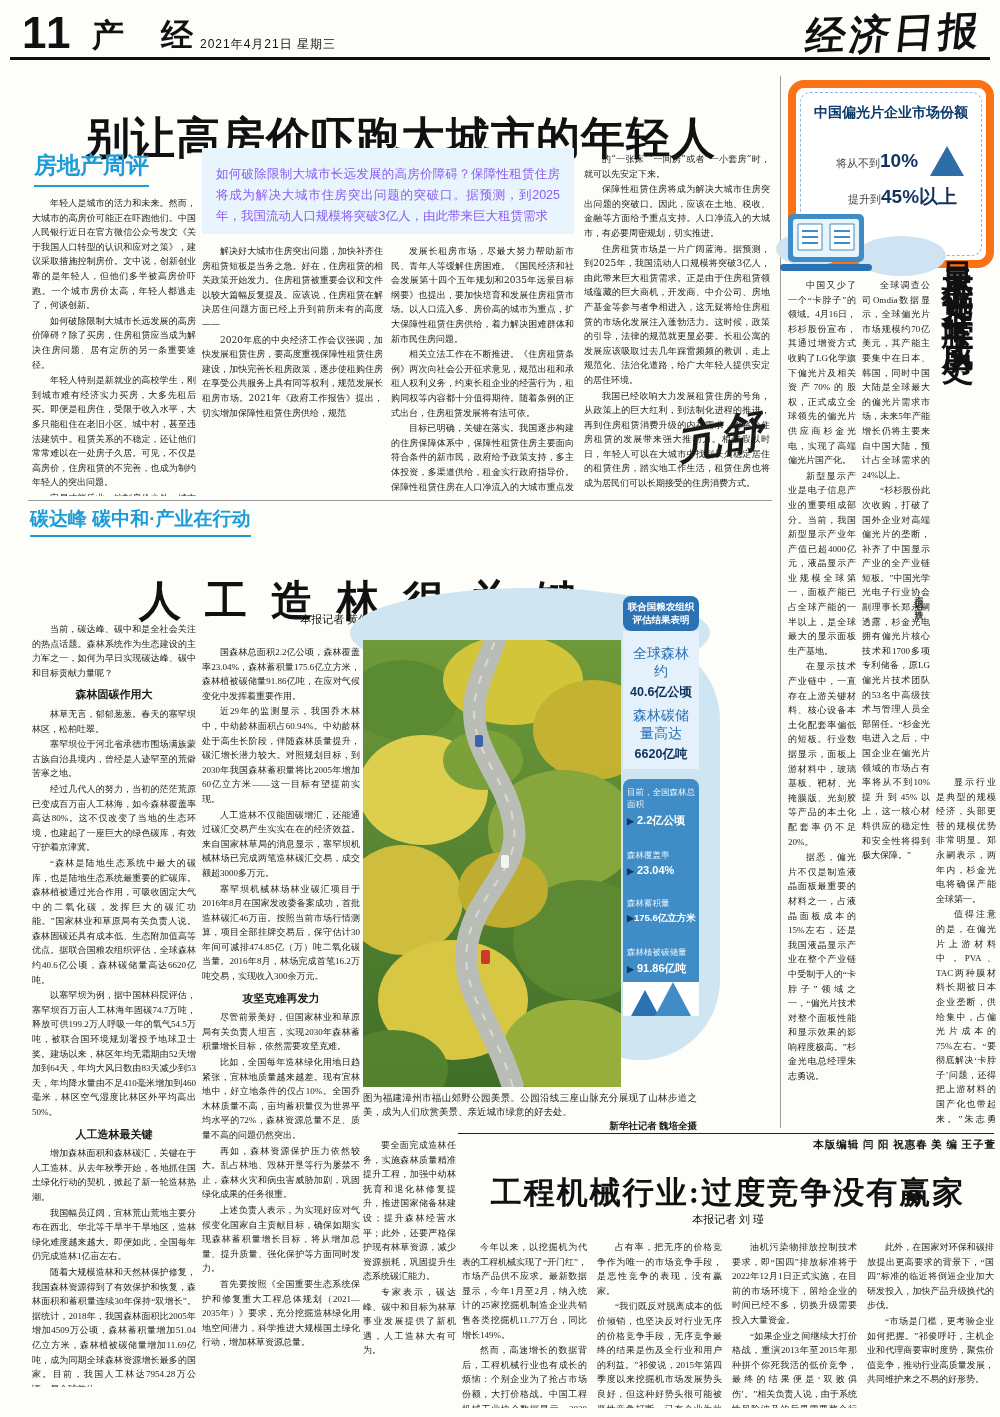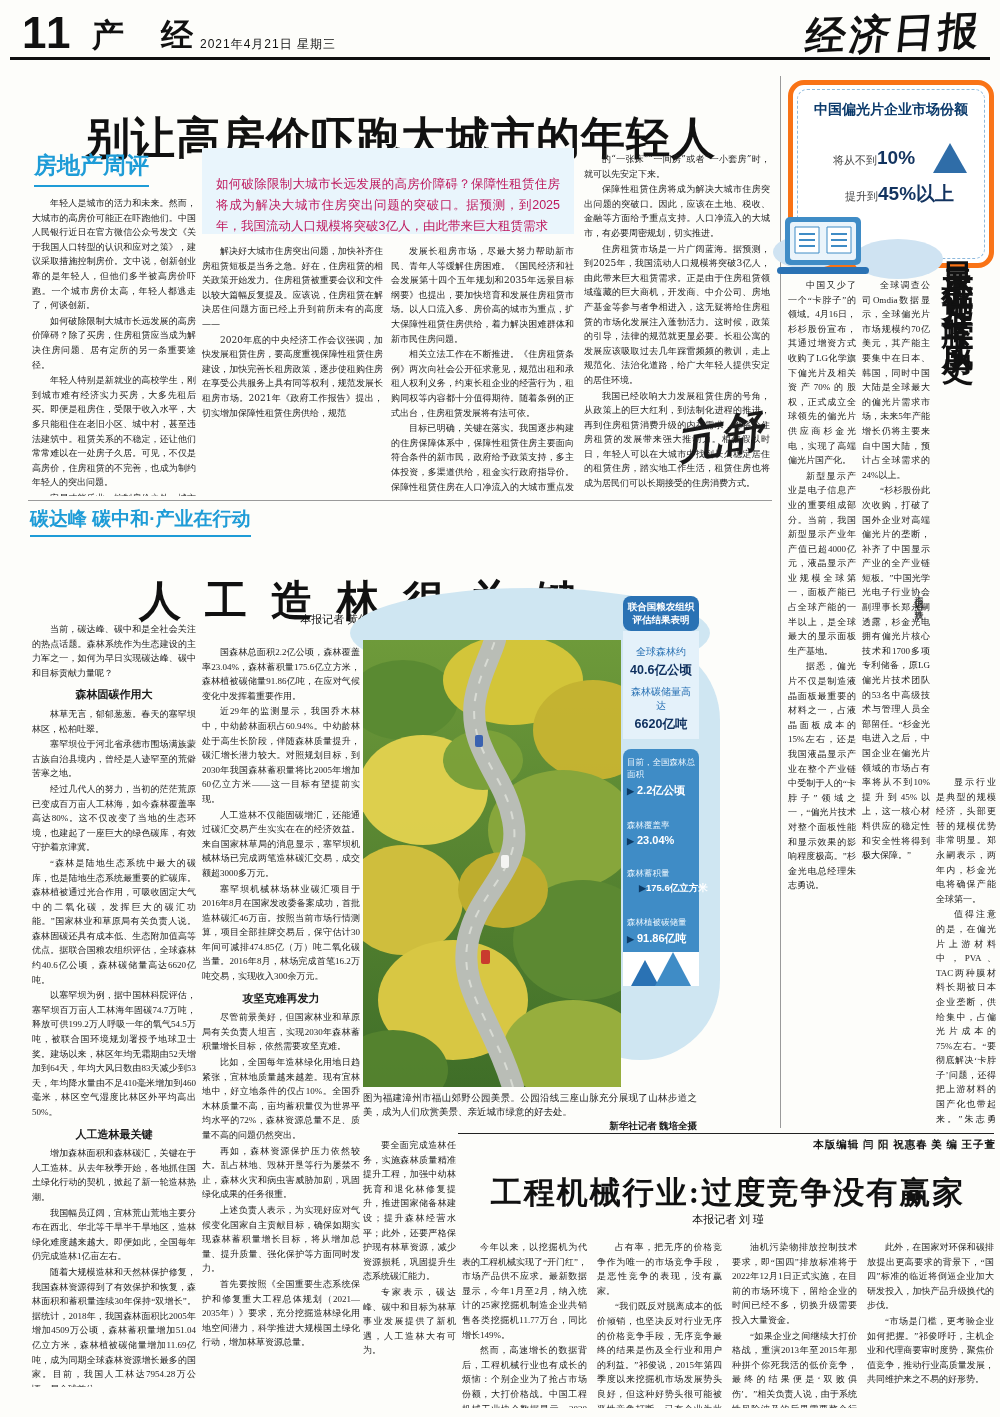--- a/index.html
+++ b/index.html
@@ -25,51 +25,51 @@
   .kai{color:#222;font-family:"DejaVu Serif",serif;}
   
   .lead-title{position:absolute;left:30px;top:80px;width:742px;text-align:center;
               font-family:"Liberation Sans","DejaVu Sans",sans-serif;
               font-weight:bold;font-size:44px;letter-spacing:1px;}
   .col-label{position:absolute;left:34px;top:150px;font-family:"Liberation Sans",sans-serif;
              font-weight:bold;font-size:23px;color:#1e9cd7;padding-bottom:4px;
              border-bottom:2px solid #1e9cd7;}
   .intro-box{position:absolute;left:202px;top:148px;width:372px;height:86px;background:#e9f5fc;
              font-family:"Liberation Sans",sans-serif;font-size:12.5px;line-height:21px;
-             color:#be185d;padding:26px 14px;box-sizing:border-box;text-align:justify;}
+             color:#8b5cf6;padding:16px 14px;box-sizing:border-box;text-align:justify;}
   .signature{position:absolute;right:6px;bottom:34px;font-size:44px;font-weight:bold;
              font-style:italic;transform:rotate(-10deg);font-family:"DejaVu Serif",serif;color:#1a1a1a;}
   
   .kicker{position:absolute;left:30px;top:506px;font-family:"Liberation Sans",sans-serif;
           font-weight:bold;font-size:19px;color:#1e9cd7;padding-bottom:3px;border-bottom:2px solid #1e9cd7;}
   .forest-title{position:absolute;left:60px;top:538px;width:620px;text-align:center;
                 font-weight:bold;font-size:42px;letter-spacing:24px;}
   .forest-byline{position:absolute;left:160px;top:612px;width:360px;text-align:center;font-size:11px;}
   .decor-wave{position:absolute;background:#cfe6f2;border-radius:50%;}
   
   .photo{position:absolute;left:363px;top:640px;width:258px;height:447px;overflow:hidden;}
   .caption{position:absolute;left:363px;top:1091px;width:334px;font-size:9.5px;line-height:14px;
            text-align:justify;color:#222;}
   .caption .credit{display:block;text-align:right;font-weight:bold;}
   
   .stats{position:absolute;left:623px;top:596px;width:76px;height:492px;font-family:"Liberation Sans",sans-serif;}
   .stats-badge{background:#2a72b4;color:#fff;border-radius:8px;font-weight:bold;font-size:9.5px;
                line-height:12.5px;text-align:center;padding:5px 2px;position:relative;z-index:3;}
   .stats-top{background:#e4f1fa;padding:8px 4px 6px;text-align:center;}
-  .stats-top .lbl{color:#2a72b4;font-size:10px;margin-top:6px;}
+  .stats-top .lbl{color:#2a72b4;font-size:14px;margin-top:6px;}
   .stats-top .val{color:#0d2f5e;font-weight:bold;font-size:12.5px;margin-top:3px;}
   .stats-cn{background:#3f8cc6;border-radius:8px 8px 0 0;margin-top:10px;padding:8px 4px 6px;text-align:left;}
   .stats-cn .lbl{color:#eaf5fd;font-size:8.5px;margin-top:22px;}
   .stats-cn .val{color:#fff;font-weight:bold;font-size:11px;margin-top:2px;white-space:nowrap;}
   .stats-cn .val .arr{color:#0d3b66;font-size:9px;}
   .stats-mtn{position:relative;height:34px;background:#fff;}
   .tri{position:absolute;width:0;height:0;border-style:solid;}
   
   .infobox{position:absolute;left:788px;top:80px;width:206px;height:188px;box-sizing:border-box;
-           border:5px solid #f97316;border-radius:16px;background:#fff;}
+           border:8px solid #f97316;border-radius:16px;background:#fff;}
   .infobox-inner{position:absolute;inset:4px;border:1px dashed #8db9dd;border-radius:10px;}
   .info-title{position:absolute;left:0;right:0;top:16px;text-align:center;
               font-family:"Liberation Sans",sans-serif;font-weight:bold;font-size:14px;color:#0b3a6b;}
   .info-line{position:absolute;left:14px;font-family:"Liberation Sans",sans-serif;font-size:11px;color:#444;}
   .info-line b{font-size:19px;color:#12335f;}
   .info-tri{border-width:0 17px 30px 17px;border-color:transparent transparent #2f6da8 transparent;}
   .laptop{position:absolute;left:-16px;bottom:-14px;width:92px;height:62px;z-index:4;}
   .cloud{position:absolute;background:#cfe3f2;border-radius:50%;z-index:2;}
   .vert-title{position:absolute;left:936px;top:236px;height:540px;writing-mode:vertical-rl;
               font-weight:bold;font-size:32px;letter-spacing:7px;}
@@ -206,21 +206,21 @@
       <div class="val">40.6亿公顷</div>
       <div class="lbl">森林碳储量高达</div>
       <div class="val">6620亿吨</div>
     </div>
     <div class="stats-cn">
       <div class="lbl" style="margin-top:0;">目前，全国森林总面积</div>
       <div class="val"><span class="arr">▶</span> <span>2.2亿公顷</span></div>
       <div class="lbl">森林覆盖率</div>
       <div class="val"><span class="arr">▶</span> <span>23.04%</span></div>
       <div class="lbl">森林蓄积量</div>
-      <div class="val" style="font-size:9.5px;margin-left:12px;"><span class="arr">▶</span><span>175.6亿立方米</span></div>
+      <div class="val" style="font-size:9.5px;"><span class="arr">▶</span><span>175.6亿立方米</span></div>
       <div class="lbl">森林植被碳储量</div>
       <div class="val"><span class="arr">▶</span> <span>91.86亿吨</span></div>
     </div>
     <div class="stats-mtn">
       <div class="tri" style="left:8px;bottom:0;border-width:0 14px 26px 14px;border-color:transparent transparent #2a72b4 transparent;"></div>
       <div class="tri" style="left:32px;bottom:0;border-width:0 18px 34px 18px;border-color:transparent transparent #3f8cc6 transparent;"></div>
     </div>
   </div>
 
   <div class="infobox">
@@ -253,20 +253,21 @@
       </svg>
     </div>
   </div>
 
   <div class="vert-title">显示屏偏光片『卡脖子』成历史</div>
   <div class="vert-byline">本报记者 王轶辰</div>
 
   <div class="col" style="left:788px;top:278px;width:68px;height:850px;">
       <p>中国又少了一个“卡脖子”的领域。4月16日，杉杉股份宣布，其通过增资方式收购了LG化学旗下偏光片及相关资产70%的股权，正式成立全球领先的偏光片供应商杉金光电，实现了高端偏光片国产化。</p>
       <p>新型显示产业是电子信息产业的重要组成部分。当前，我国新型显示产业年产值已超4000亿元，液晶显示产业规模全球第一，面板产能已占全球产能的一半以上，是全球最大的显示面板生产基地。</p>
+      <p>在显示技术产业链中，一直存在上游关键材料、核心设备本土化配套率偏低的短板。行业数据显示，面板上游材料中，玻璃基板、靶材、光掩膜版、光刻胶等产品的本土化配套率仍不足20%。</p>
       <p>据悉，偏光片不仅是制造液晶面板最重要的材料之一，占液晶面板成本的15%左右，还是我国液晶显示产业在整个产业链中受制于人的“卡脖子”领域之一，“偏光片技术对整个面板性能和显示效果的影响程度极高。”杉金光电总经理朱志勇说。</p>
     </div>
   <div class="col" style="left:862px;top:278px;width:68px;height:850px;">
       <p>全球调查公司Omdia数据显示，全球偏光片市场规模约70亿美元，其产能主要集中在日本、韩国，同时中国大陆是全球最大的偏光片需求市场，未来5年产能增长仍将主要来自中国大陆，预计占全球需求的24%以上。</p>
       <p>“杉杉股份此次收购，打破了国外企业对高端偏光片的垄断，补齐了中国显示产业的全产业链短板。”中国光学光电子行业协会副理事长郑永嗣透露，杉金光电拥有偏光片核心技术和1700多项专利储备，原LG偏光片技术团队的53名中高级技术与管理人员全部留任。“杉金光电进入之后，中国企业在偏光片领域的市场占有率将从不到10%提升到45%以上，这一核心材料供应的稳定性和安全性将得到极大保障。”</p>
     </div>
   <div class="col" style="left:936px;top:775px;width:60px;height:353px;">
       <p>显示行业是典型的规模经济，头部更替的规模优势非常明显。郑永嗣表示，两年内，杉金光电将确保产能全球第一。</p>
       <p>值得注意的是，在偏光片上游材料中，PVA、TAC两种膜材料长期被日本企业垄断，供给集中，占偏光片成本的75%左右。“要彻底解决‘卡脖子’问题，还得把上游材料的国产化也带起来。”朱志勇说。</p>
     </div>

